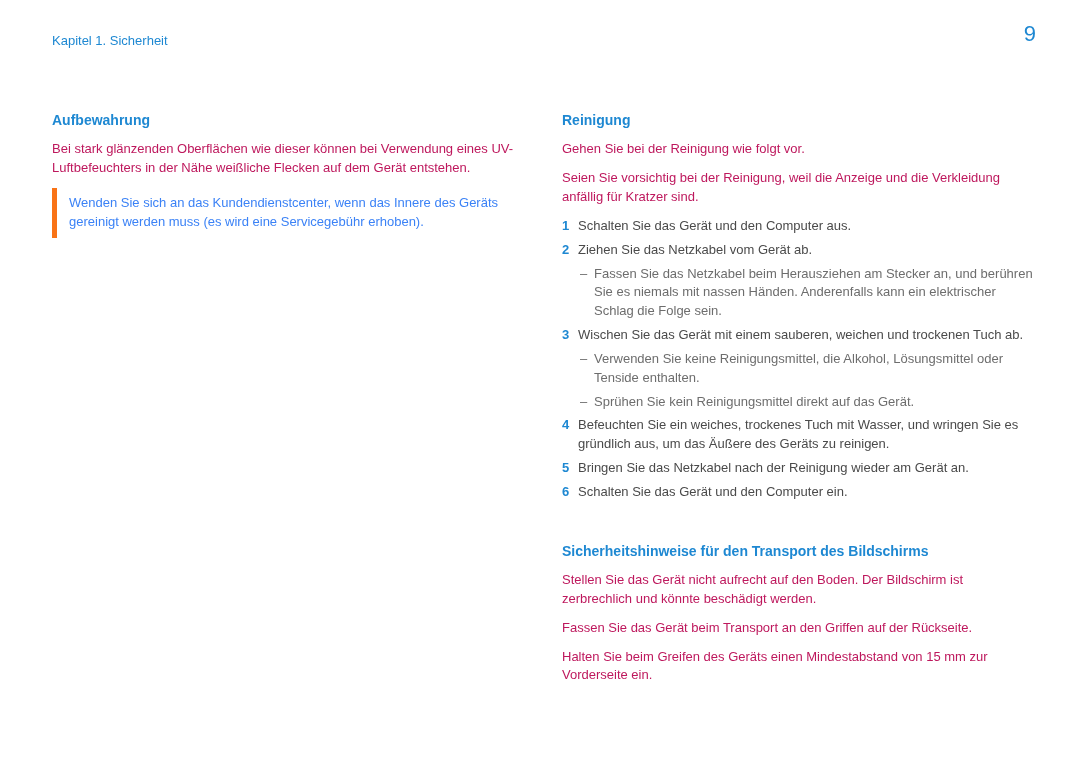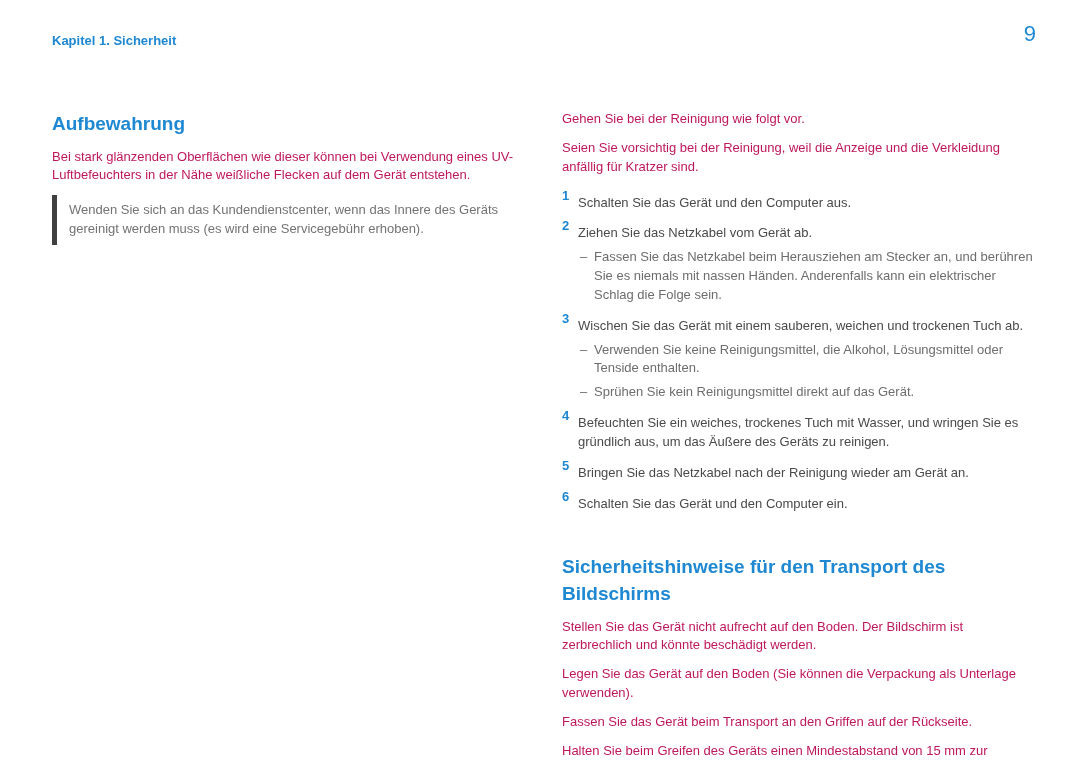--- a/index.html
+++ b/index.html
@@ -22,68 +22,67 @@
   .header {
     position: relative;
     height: 50px;
   }
   .chapter {
     position: absolute;
     left: 52px;
     top: 32px;
     color: #1e88d2;
     font-size: 13px;
-    font-weight: 700;
+    font-weight: 400;
   }
   .pagenum {
     position: absolute;
     right: 44px;
     top: 18px;
     color: #1e88d2;
     font-size: 22px;
     font-weight: 400;
   }
   .columns {
     display: flex;
     padding: 0 44px 0 52px;
     margin-top: 60px;
     gap: 36px;
   }
   .col {
     width: 478px;
   }
   h2.section {
     color: #1e88d2;
-    font-size: 19px;
+    font-size: 14px;
     font-weight: 700;
     margin: 0 0 10px 0;
   }
   p.body {
     margin: 0 0 10px 0;
     color: #be185d;
   }
   .note {
-    border-left: 5px solid #404040;
+    border-left: 5px solid #f97316;
     padding: 6px 10px 6px 12px;
     margin: 0 0 0 0;
-    color: #737373;
+    color: #3b82f6;
   }
   .step-row {
     display: flex;
     margin: 0 0 5px 0;
   }
   .step-num {
     color: #1e88d2;
     font-weight: 700;
     width: 16px;
     flex: 0 0 16px;
   }
   .step-text {
     flex: 1;
-    margin-top: 7px;
   }
   .sub-row {
     display: flex;
     margin: 0 0 5px 18px;
     color: #6d6d6d;
   }
   .dash {
     flex: 0 0 14px;
     color: #6d6d6d;
   }
@@ -106,20 +105,21 @@
 
     <div class="col">
       <h2 class="section">Aufbewahrung</h2>
       <p class="body">Bei stark glänzenden Oberflächen wie dieser können bei Verwendung eines UV-Luftbefeuchters in der Nähe weißliche Flecken auf dem Gerät entstehen.</p>
       <div class="note">
         <span>Wenden Sie sich an das Kundendienstcenter, wenn das Innere des Geräts gereinigt werden muss (es wird eine Servicegebühr erhoben).</span>
       </div>
     </div>
 
     <div class="col">
+      <h2 class="section">Reinigung</h2>
       <p class="body">Gehen Sie bei der Reinigung wie folgt vor.</p>
       <p class="body">Seien Sie vorsichtig bei der Reinigung, weil die Anzeige und die Verkleidung anfällig für Kratzer sind.</p>
 
       <div class="step-row">
         <div class="step-num">1</div>
         <div class="step-text">Schalten Sie das Gerät und den Computer aus.</div>
       </div>
 
       <div class="step-row">
         <div class="step-num">2</div>
@@ -157,19 +157,18 @@
 
       <div class="step-row">
         <div class="step-num">6</div>
         <div class="step-text">Schalten Sie das Gerät und den Computer ein.</div>
       </div>
 
       <div class="spacer-lg"></div>
 
       <h2 class="section">Sicherheitshinweise für den Transport des Bildschirms</h2>
       <p class="body">Stellen Sie das Gerät nicht aufrecht auf den Boden. Der Bildschirm ist zerbrechlich und könnte beschädigt werden.</p>
-      <p class="body">Legen Sie das Gerät auf den Boden (Sie können die Verpackung als Unterlage verwenden).</p>
       <p class="body">Fassen Sie das Gerät beim Transport an den Griffen auf der Rückseite.</p>
       <p class="body">Halten Sie beim Greifen des Geräts einen Mindestabstand von 15 mm zur Vorderseite ein.</p>
     </div>
 
   </div>
 </div>
 
 </body></html>

